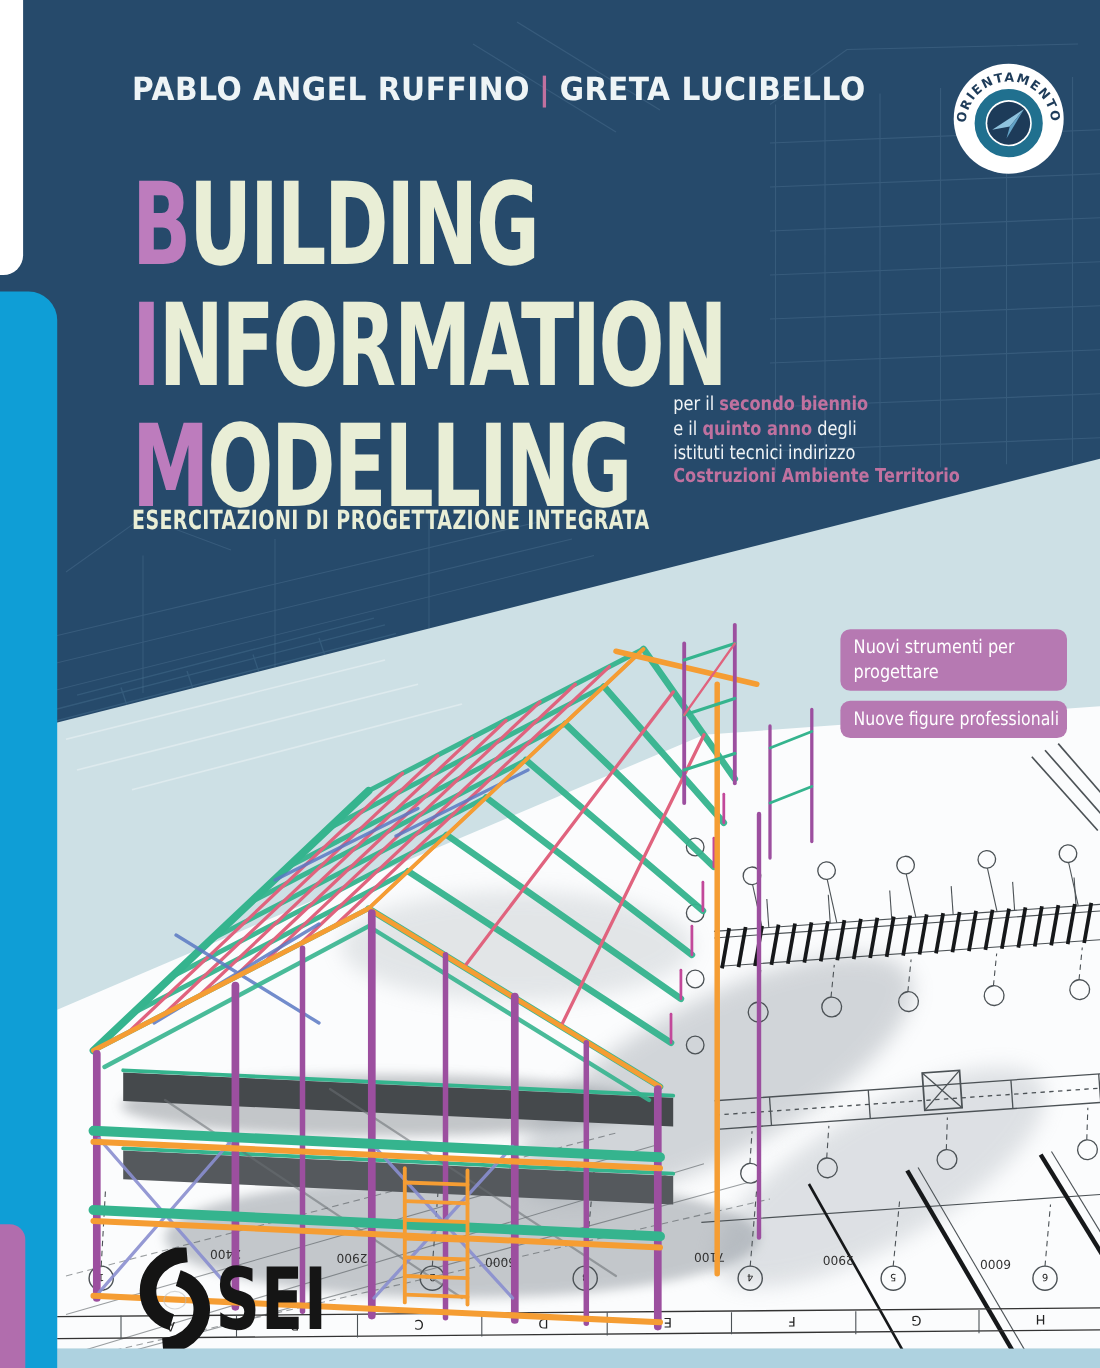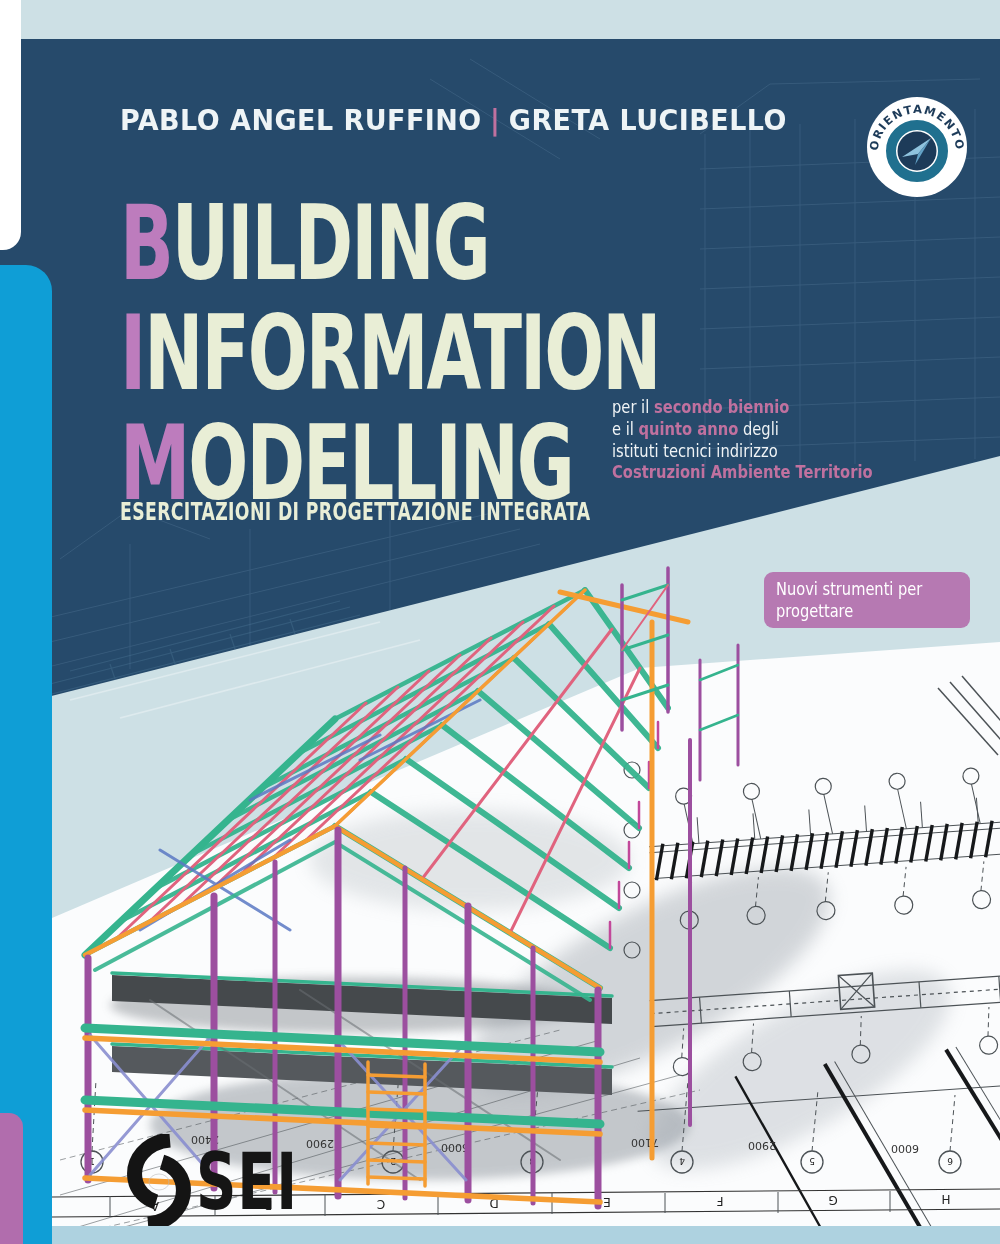--- a/index.html
+++ b/index.html
@@ -7,21 +7,20 @@
     width:1000px;height:1244px;position:relative;overflow:hidden;
     background:var(--light_bg,#cde0e5);
     font-family:"DejaVu Sans","Liberation Sans",sans-serif;
   }
   
   #scene{position:absolute;left:0;top:0;width:1000px;height:1244px;z-index:1}
   .navy{
     position:absolute;left:0;top:0;width:1000px;height:700px;z-index:3;
     background:var(--navy,#264a6b);
     clip-path:polygon(0 0,1000px 0,1000px 417px,0 670px);
-    margin-top:39px;
   }
   .navy-decor{position:absolute;left:0;top:0;width:1000px;height:700px}
   
   .white-tab{position:absolute;left:0;top:0;width:21px;height:250px;background:#fff;
     border-bottom-right-radius:18px;z-index:7}
   .cyan-strip{position:absolute;left:0;top:265px;width:52px;height:979px;
     background:var(--cyan,#0f9ed6);border-top-right-radius:26px;z-index:6}
   .pink-tab{position:absolute;left:0;top:1113px;width:23px;height:131px;
     background:var(--pink_tab,#b16dad);border-top-right-radius:14px;z-index:8}
   .bottom-band{position:absolute;left:0;top:1226px;width:1000px;height:18px;
@@ -476,20 +475,21 @@
     <circle cx="52" cy="56" r="19.5" fill="#1d3b59"></circle>
     <g>
       <polygon points="66,43 37,62 53,59" fill="#8fc3de"></polygon>
       <polygon points="66,43 53,59 50,70" fill="#63a2c6"></polygon>
     </g>
   </svg>
 </div>
 
 <div class="pills">
   <div class="pill"><span class="pl wrap">Nuovi strumenti per progettare</span></div>
+  <div class="pill"><span class="pl">Nuove figure professionali</span></div>
 </div>
 
 <div class="logo">
   <svg width="66" height="96" viewBox="0 0 66 96" xmlns="http://www.w3.org/2000/svg">
     <g fill="none" stroke="#141414" stroke-width="15">
       <path d="M44 6 C20 8 6 26 9 45 C11 57 20 65 30 68"></path>
       <path d="M22 90 C46 88 60 70 57 51 C55 39 46 31 36 28"></path>
     </g>
     <ellipse cx="33" cy="48" rx="10" ry="8" fill="none" stroke="#bbb" stroke-width="1" opacity=".6"></ellipse>
   </svg>

